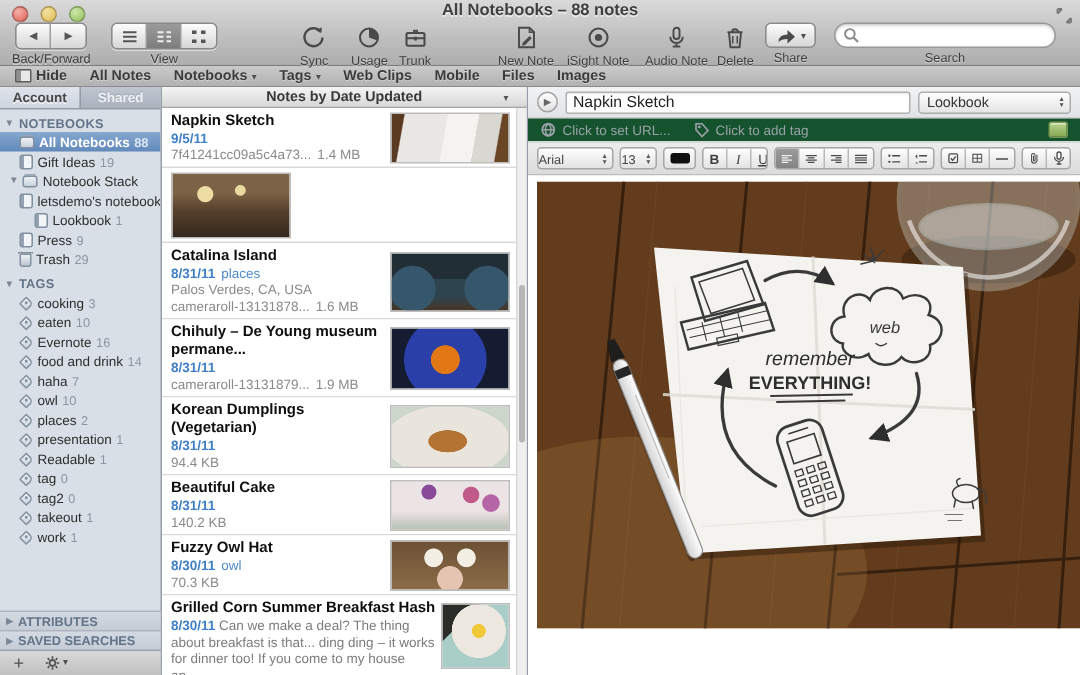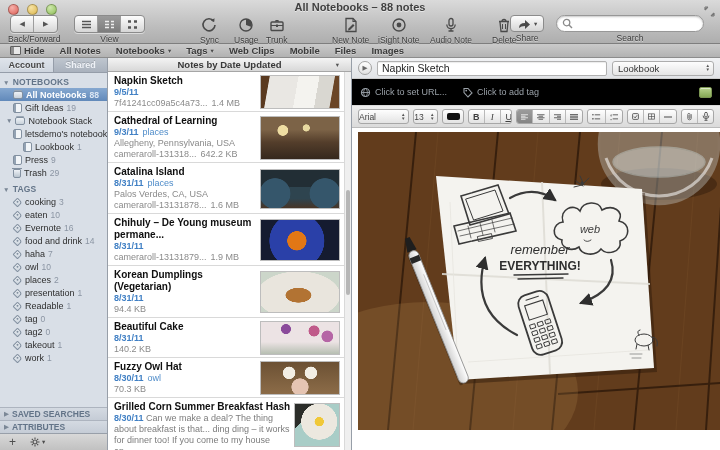--- a/index.html
+++ b/index.html
@@ -87,21 +87,21 @@
   .t6{width:80px;height:34px;background:radial-gradient(circle at 36% 34%,#f2eee4 0 11%,rgba(0,0,0,0) 12%),radial-gradient(circle at 64% 34%,#f2eee4 0 11%,rgba(0,0,0,0) 12%),radial-gradient(circle at 50% 78%,#e5c4b2 0 18%,rgba(0,0,0,0) 19%),linear-gradient(180deg,#6c5134,#8c6c48);}
   .t7{width:46px;height:44px;align-self:flex-start;margin-top:2px;background:radial-gradient(circle at 55% 42%,#f0c838 0 13%,#ece8df 14% 52%,rgba(0,0,0,0) 53%),linear-gradient(135deg,#2b2d29 0 28%,#a9cdc7 29%);}
 
   
   .editor{flex:1;display:flex;flex-direction:column;background:#fff;min-width:0;}
   .ed-r1{height:21px;flex:none;background:linear-gradient(#f1f2f4,#e1e3e6);border-bottom:1px solid #cccccc;display:flex;align-items:center;gap:5px;padding:0 6px;}
   .play-btn{width:14px;height:14px;flex:none;border-radius:50%;border:1px solid #a3a3a3;background:linear-gradient(#ffffff,#e0e0e0);display:flex;align-items:center;justify-content:center;font-size:6.5px;color:#666;}
   .title-input{flex:1;min-width:0;height:15px;border:1px solid #b1b1b1;border-radius:2px;font-size:10.5px;padding:0 4px;color:#1e1e1e;box-shadow:inset 0 1px 1px rgba(0,0,0,.08);outline:none;}
   .nb-select{width:102px;flex:none;height:15px;border:1px solid #adadad;border-radius:3px;background:linear-gradient(#fdfdfd,#e5e5e5);font-size:9.5px;display:flex;align-items:center;padding:0 3px 0 5px;color:#333;}
   .stepper{margin-left:auto;display:flex;flex-direction:column;font-size:4.5px;line-height:4px;color:#555;}
-  .ed-r2{height:27px;flex:none;background:#000000;border-bottom:1px solid #dadada;display:flex;align-items:center;gap:4px;padding:0 8px;font-size:9px;color:#9aa1a8;}
+  .ed-r2{height:16px;flex:none;background:#14532d;border-bottom:1px solid #dadada;display:flex;align-items:center;gap:4px;padding:0 8px;font-size:9px;color:#9aa1a8;}
   .r2-gap{width:8px;}
   .note-opts{margin-left:auto;width:13px;height:11px;border-radius:2px;background:linear-gradient(#b9d48e,#85a855);border:1px solid #7c9653;box-shadow:inset 0 1px 0 rgba(255,255,255,.5);}
   .ed-r3{height:22px;flex:none;background:linear-gradient(#ededed,#dbdbdb);border-bottom:1px solid #bcbcbc;display:flex;align-items:center;gap:4px;padding:0 6px;}
   .fsel{height:15px;border:1px solid #a7a7a7;border-radius:3px;background:linear-gradient(#fefefe,#e3e3e3);display:flex;align-items:center;font-size:8.5px;color:#444;padding:0 3px 0 0;}
   .w-font{width:58px;}
   .w-size{width:28px;}
   .swatch{width:24px;height:15px;border:1px solid #a7a7a7;border-radius:3px;background:linear-gradient(#fefefe,#e3e3e3);display:flex;align-items:center;justify-content:center;}
   .swatch i{display:block;width:13px;height:7px;background:#111;border-radius:2px;}
   .fgroup{display:flex;height:15px;border:1px solid #a7a7a7;border-radius:3px;background:linear-gradient(#fefefe,#e3e3e3);overflow:hidden;}
   .fgroup>span{min-width:16px;padding:0 4px;display:flex;align-items:center;justify-content:center;font-size:9px;color:#3f3f3f;border-right:1px solid #b9b9b9;}
@@ -217,21 +217,21 @@
       <div class="tb-group" style="left:430px">
         <span class="tbicon">
           <svg width="18" height="18" viewBox="0 0 18 18">
               <rect x="7" y="2.5" width="4" height="7.5" rx="2" stroke="#4a4a4a" stroke-width="1.3" fill="none"></rect>
               <path d="M4.8,8.5 a4.2,4.2 0 0 0 8.4,0 M9,12.7 v2.3 M6.5,15 h5" stroke="#4a4a4a" stroke-width="1.3" fill="none"></path>
             </svg>
         </span>
         <span class="tb-label">Audio Note</span>
       </div>
 
-      <div class="tb-group" style="left:492px">
+      <div class="tb-group" style="left:478px">
         <span class="tbicon">
           <svg width="18" height="18" viewBox="0 0 18 18">
               <path d="M5,6 l1,9.5 h6 l1,-9.5" stroke="#4a4a4a" stroke-width="1.3" fill="none"></path>
               <path d="M4,5.5 h10 M7,5.5 a2,2 0 0 1 4,0" stroke="#4a4a4a" stroke-width="1.3" fill="none"></path>
               <path d="M7.5,8 v5 M10.5,8 v5" stroke="#4a4a4a" stroke-width="1"></path>
             </svg>
         </span>
         <span class="tb-label">Delete</span>
       </div>
 
@@ -403,25 +403,25 @@
           </div>
         <div class="item">
             <span class="ic ic-tag"></span>
             <span>work</span>
             <span class="cnt">1</span>
           </div>
       </div>
 
       <div class="sec-col">
         <span class="tri">▶</span>
-        <span>SAVED SEARCHES</span>
+        <span>ATTRIBUTES</span>
       </div>
       <div class="sec-col">
         <span class="tri">▶</span>
-        <span>ATTRIBUTES</span>
+        <span>SAVED SEARCHES</span>
       </div>
       <div class="side-foot">
         <span class="foot-btn">+</span>
         <span class="foot-btn">
           <svg width="10" height="10" viewBox="0 0 10 10">
               <circle cx="5" cy="5" r="2" stroke="#4e4e4e" stroke-width="1.2" fill="none"></circle>
               <path d="M5,0.5 v1.6 M5,7.9 v1.6 M0.5,5 h1.6 M7.9,5 h1.6 M1.8,1.8 l1.1,1.1 M7.1,7.1 l1.1,1.1 M8.2,1.8 l-1.1,1.1 M2.9,7.1 l-1.1,1.1" stroke="#4e4e4e" stroke-width="1.1"></path>
             </svg>
           <span class="caret">▾</span>
         </span>
@@ -438,26 +438,20 @@
         <div class="note-row">
           <div class="nr-text">
             <div class="n-title oneline">Napkin Sketch</div>
             <div class="n-meta"><span class="n-date">9/5/11</span></div>
             <div class="n-line"><span>7f41241cc09a5c4a73...</span><span class="n-size">1.4 MB</span></div>
           </div>
           <div class="thumb t0"></div>
         </div>
 
         <div class="note-row">
-          <div class="nr-text">
-            <div class="n-title oneline">Cathedral of Learning</div>
-            <div class="n-meta"><span class="n-date">9/3/11</span><span class="n-tag">places</span></div>
-            <div class="n-line">Allegheny, Pennsylvania, USA</div>
-            <div class="n-line"><span>cameraroll-131318...</span><span class="n-size">642.2 KB</span></div>
-          </div>
           <div class="thumb t1"></div>
         </div>
 
         <div class="note-row">
           <div class="nr-text">
             <div class="n-title oneline">Catalina Island</div>
             <div class="n-meta"><span class="n-date">8/31/11</span><span class="n-tag">places</span></div>
             <div class="n-line">Palos Verdes, CA, USA</div>
             <div class="n-line"><span>cameraroll-13131878...</span><span class="n-size">1.6 MB</span></div>
           </div>

